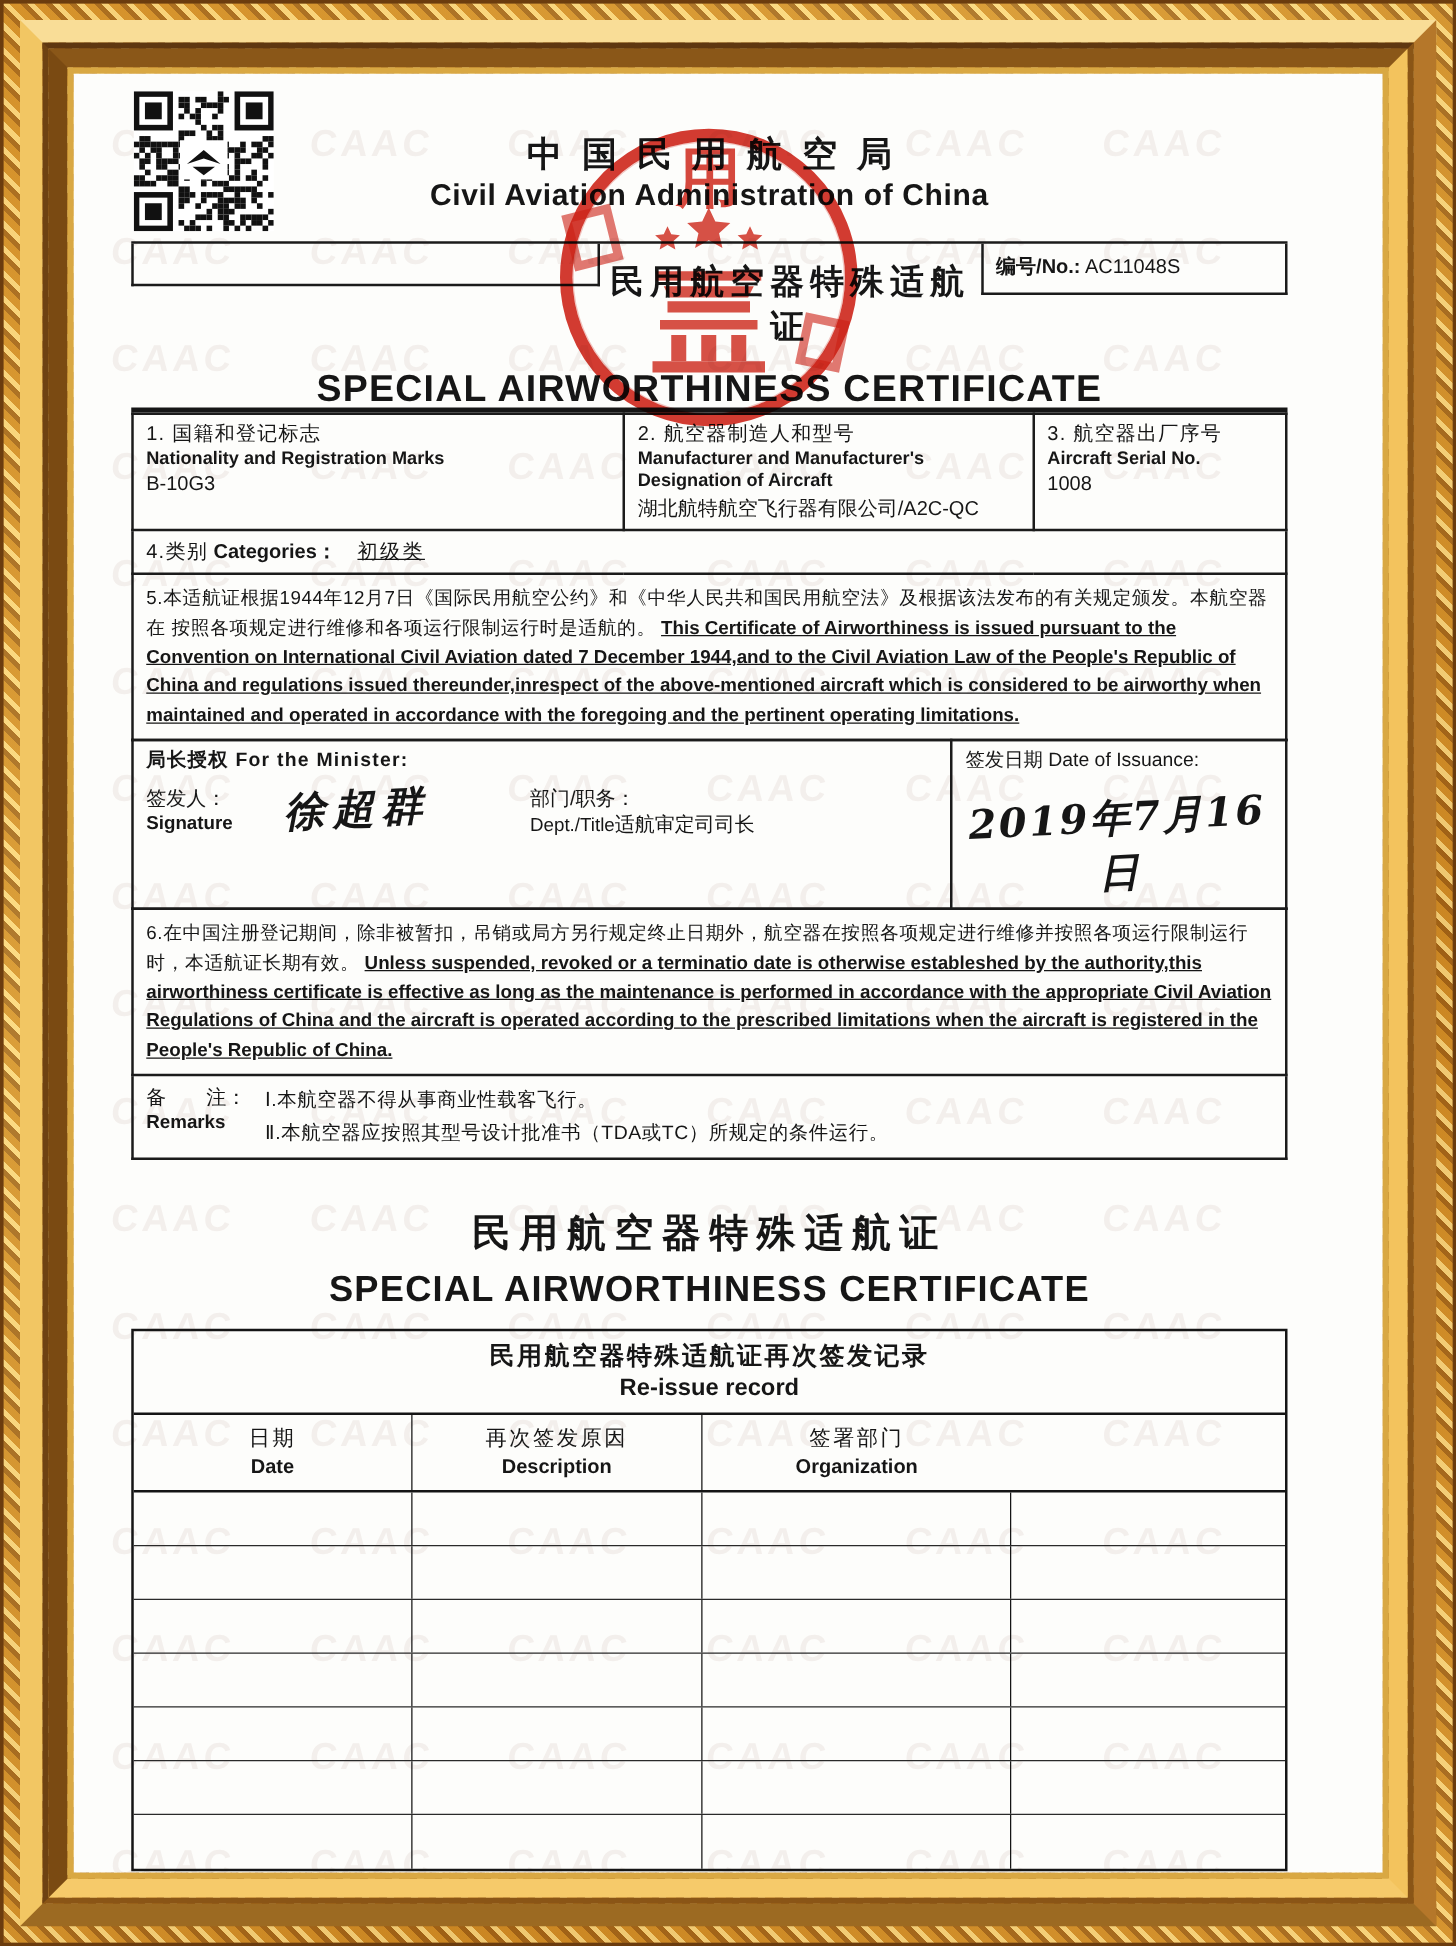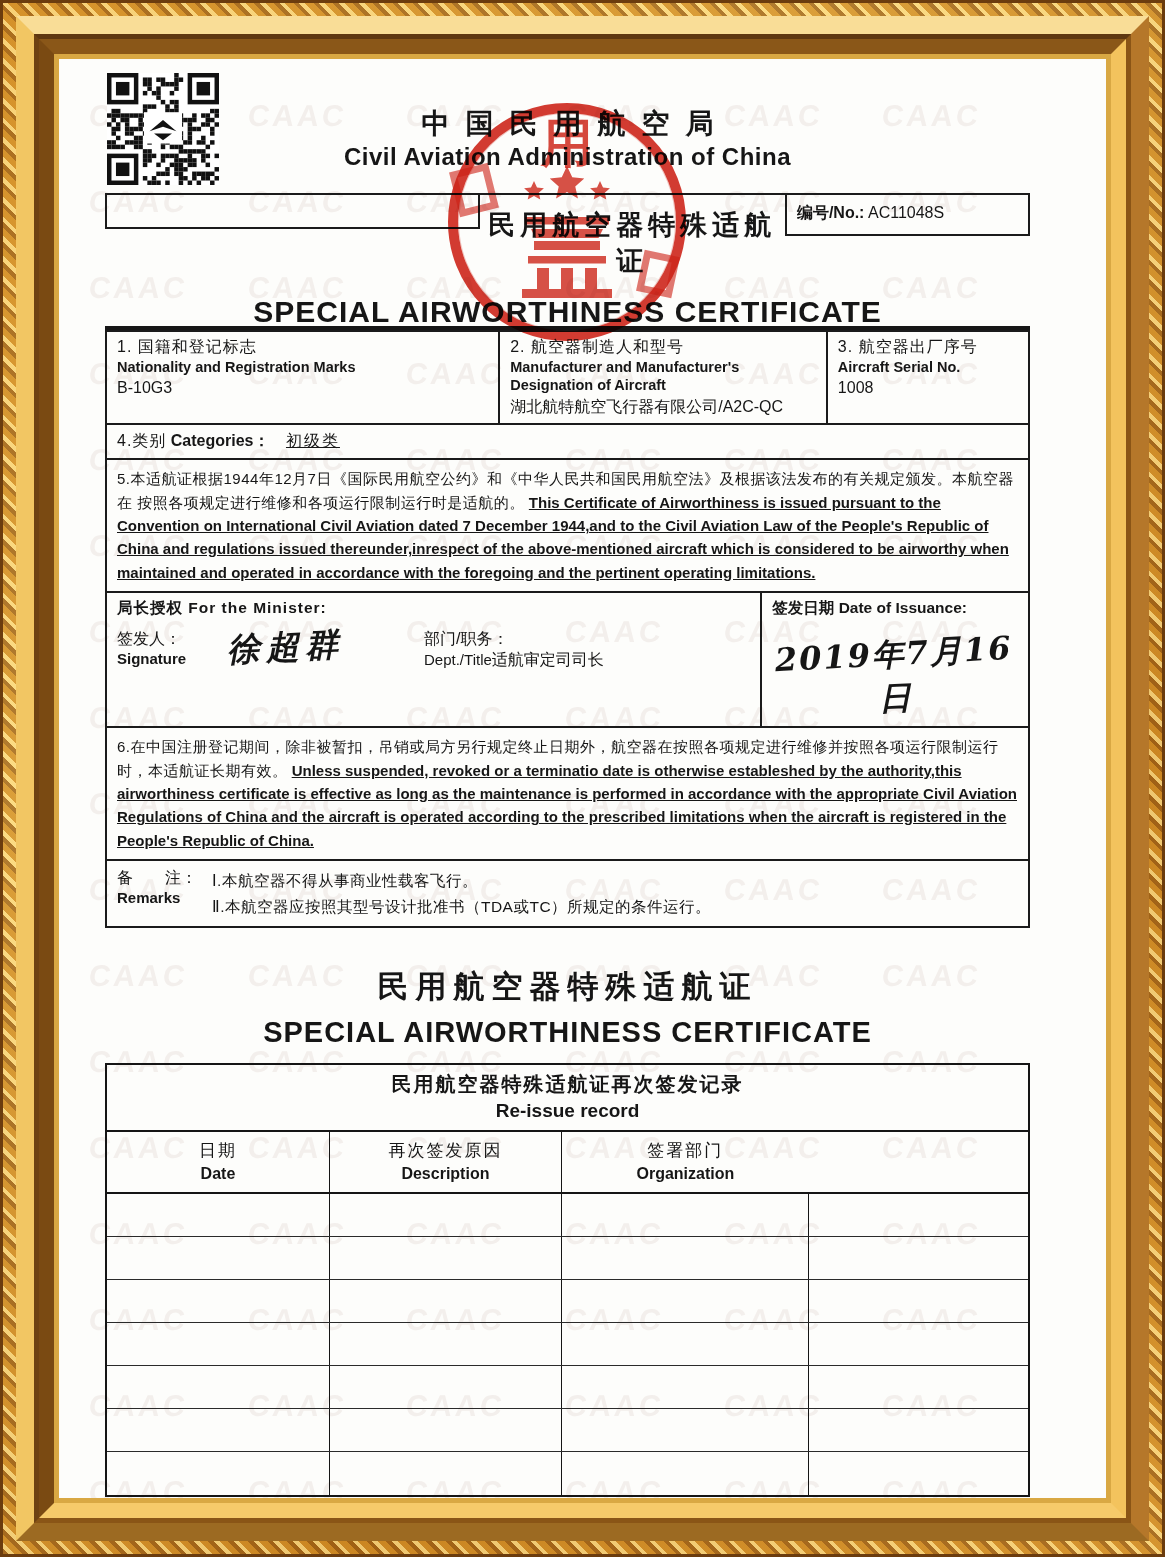--- a/index.html
+++ b/index.html
@@ -88,21 +88,21 @@
   .sig-lab .cnl{ font-size:16px; }
   .sig-lab .enl{ font-size:15px; font-weight:700; }
   .handwrite{ font-family:"DejaVu Serif","Liberation Serif",serif;
     font-style:italic; font-weight:600; transform:rotate(-3deg); }
   .sig-name{ font-size:33px; letter-spacing:6px; margin-left:18px; margin-top:-4px; }
   .dept-blk{ margin-left:80px; }
   .dept-blk .cnl{ font-size:16px; }
   .dept-blk .enl{ font-size:15px; font-weight:400; display:inline; }
   .dept-blk .dval{ display:inline; font-size:16px; font-weight:400; }
   .date-cell{ }
-  .date-lab{ font-size:15.5px; font-weight:700; }
+  .date-lab{ font-size:15.5px; font-weight:400; }
   .date-val{ font-size:32px; letter-spacing:2px; text-align:center; margin-top:14px; }
 
   
   .rem-flex{ display:flex; padding:2px 0; }
   .rem-lab{ width:95px; flex:none; }
   .rem-lab .cnl{ font-size:16px; white-space:pre; }
   .rem-lab .enl{ font-size:15px; font-weight:700; }
   .rem-lines{ font-size:15.5px; line-height:1.65; letter-spacing:.5px; }
 
   

